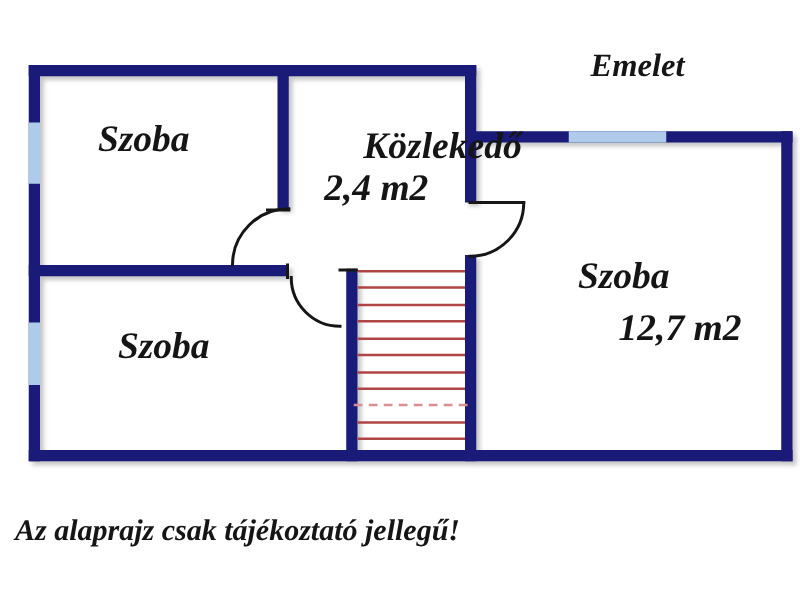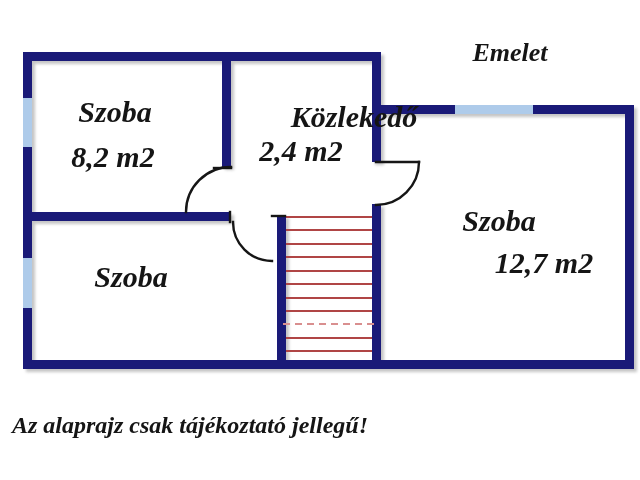--- a/index.html
+++ b/index.html
@@ -79,21 +79,20 @@
       <path class="door" d="M 233 222 A 39 39 0 0 0 272 261"></path>
       <path class="door" d="M 272 216 L 285 216"></path>
       <path class="door" d="M 376 162 L 419 162"></path>
       <path class="door" d="M 419 162 A 43 43 0 0 1 376 205"></path>
     </g>
   </svg>
 
   <div class="label title" style="left:510px;top:53px;">Emelet</div>
 
   <div class="label" style="left:115px;top:112px;">Szoba</div>
-  <div class="label" style="left:113px;top:157px;">8,2 m2</div>
 
   <div class="label" style="left:307px;top:117px;margin-left:47px;">Közlekedő</div>
   <div class="label" style="left:301px;top:151px;">2,4 m2</div>
 
   <div class="label" style="left:499px;top:221px;">Szoba</div>
   <div class="label" style="left:502px;top:263px;margin-left:42px;">12,7 m2</div>
 
   <div class="label" style="left:131px;top:277px;">Szoba</div>
 
   <div class="label disclaimer">Az alaprajz csak tájékoztató jellegű!</div>

